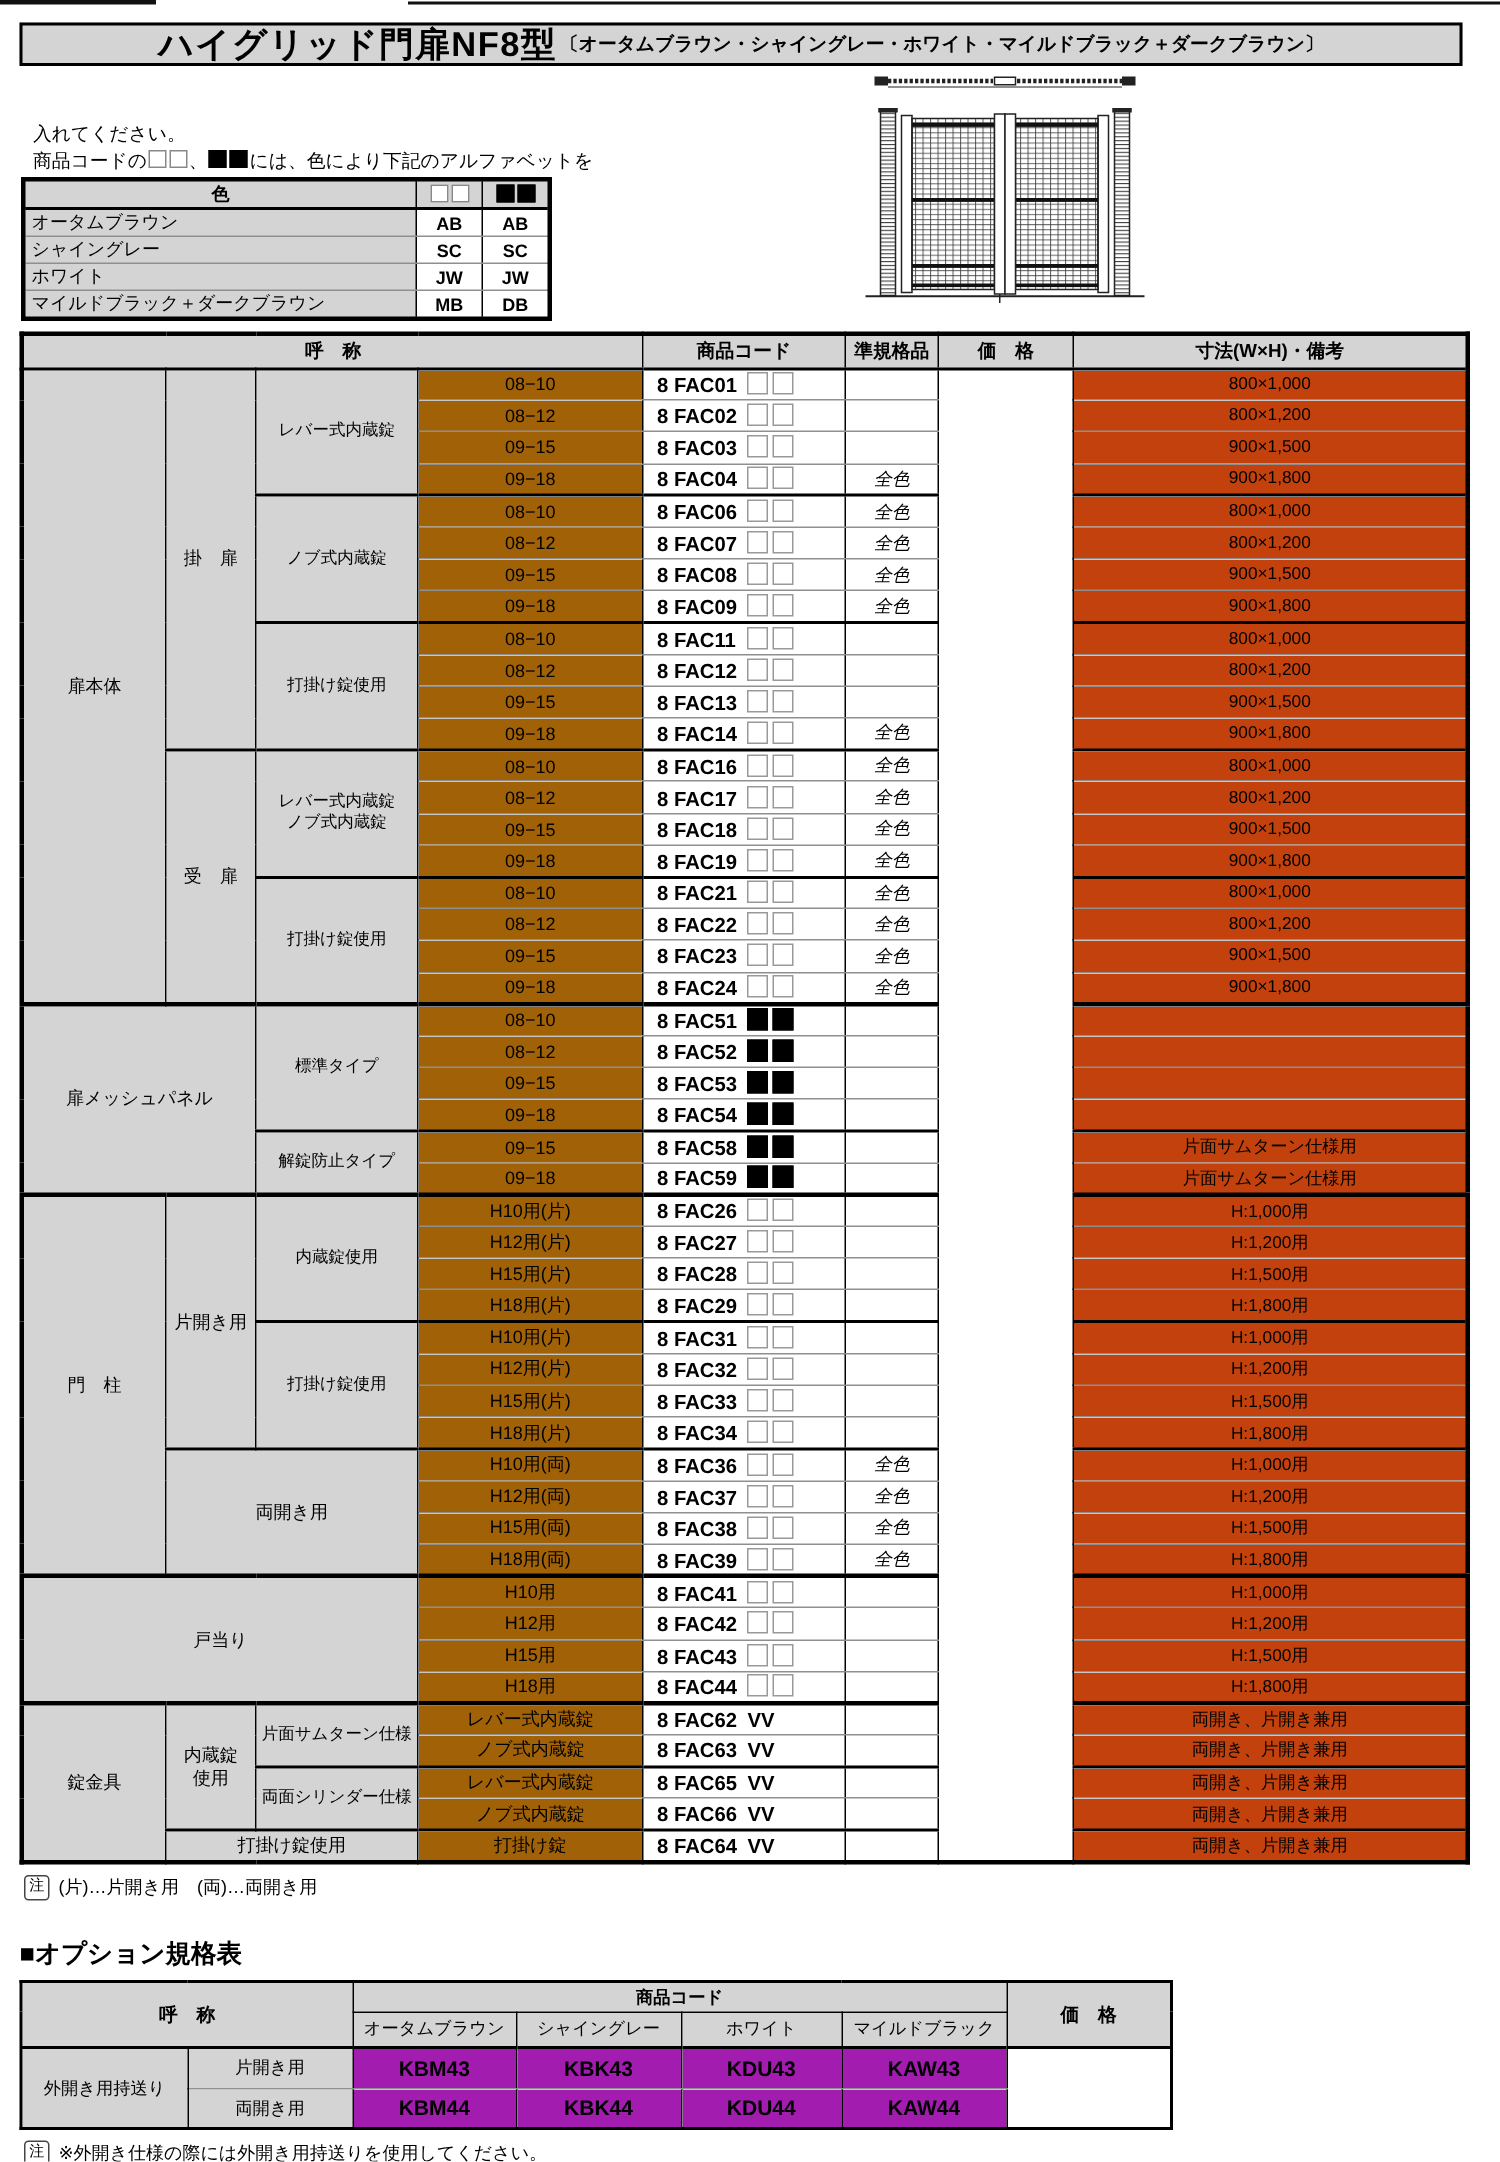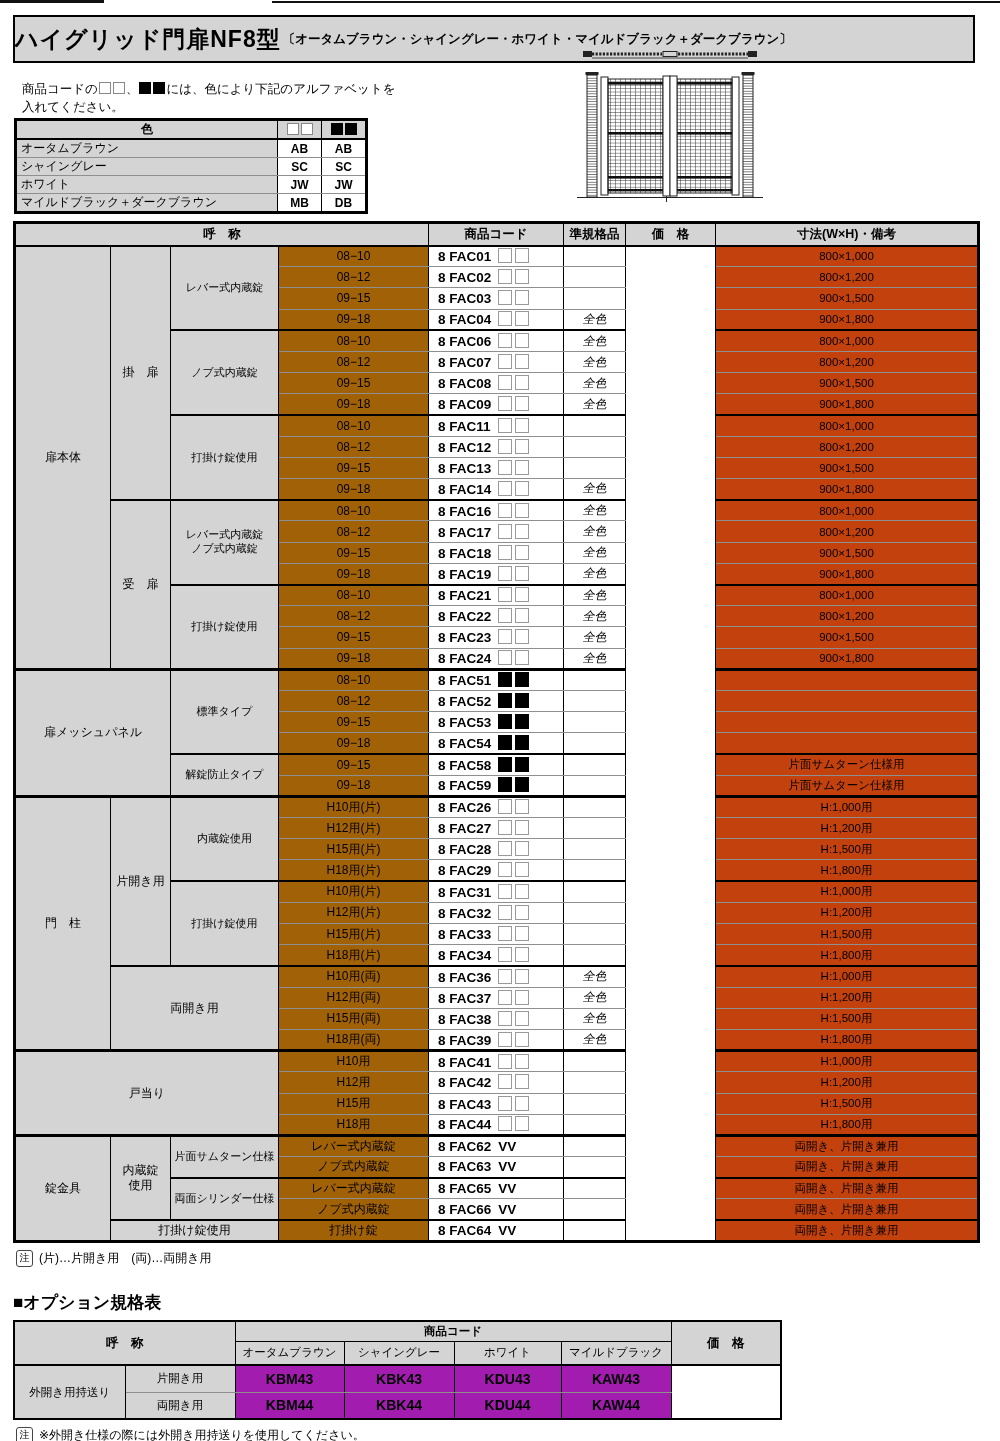--- a/index.html
+++ b/index.html
@@ -3,22 +3,22 @@
 <meta charset="utf-8">
 <style>
   html,body{margin:0;padding:0;background:#fff;}
   body{position:relative;width:1000px;height:1441px;overflow:hidden;
        font-family:"Liberation Sans","DejaVu Sans",sans-serif;color:#000;}
   .abs{position:absolute;}
   
   .edge-a{left:0;top:2;width:104px;height:3px;background:#111;}
   .edge-b{left:272px;top:1px;width:728px;height:2px;background:#111;}
   
-  .title-bar{left:13px;top:15px;width:962px;height:48px;background:#d4d4d4;
-    border:2px solid #000;box-sizing:border-box;display:flex;align-items:center;justify-content:flex-start;}
+  .title-bar{left:13px;top:15px;width:962px;height:29px;background:#d4d4d4;
+    border:2px solid #000;box-sizing:border-box;display:flex;align-items:center;justify-content:center;}
   .title-main{font-size:23px;font-weight:bold;letter-spacing:1px;}
   .title-sub{font-size:12.5px;font-weight:bold;margin-left:2px;}
   
   .intro{left:22px;top:80px;width:400px;font-size:12.5px;line-height:1.45;}
   .nsq{display:inline-block;width:12px;height:12px;border:1px solid #888;background:#fff;
        vertical-align:-1px;margin:0 1px;}
   .nsq.s{background:#000;border-color:#000;}
   .nsq.sm{width:10px;height:10px;}
   
   .color-table{left:14px;top:118px;border-collapse:collapse;border:3px solid #000;table-layout:fixed;}
@@ -76,22 +76,22 @@
 
 <div class="abs edge-a"></div>
 <div class="abs edge-b"></div>
 
 <div class="abs title-bar">
   <span class="title-main">ハイグリッド門扉NF8型</span>
   <span class="title-sub">〔オータムブラウン・シャイングレー・ホワイト・マイルドブラック＋ダークブラウン〕</span>
 </div>
 
 <div class="abs intro">
+  <div>入れてください。</div>
   <div><span>商品コードの</span><span class="nsq sm"></span><span class="nsq sm"></span><span>、</span><span class="nsq sm s"></span><span class="nsq sm s"></span><span>には、色により下記のアルファベットを</span></div>
-  <div>入れてください。</div>
 </div>
 
 <table class="abs color-table">
   <colgroup>
       <col style="width:262px">
       <col style="width:44px">
       <col style="width:45px">
     </colgroup>
   <tbody>
       <tr class="hd">

